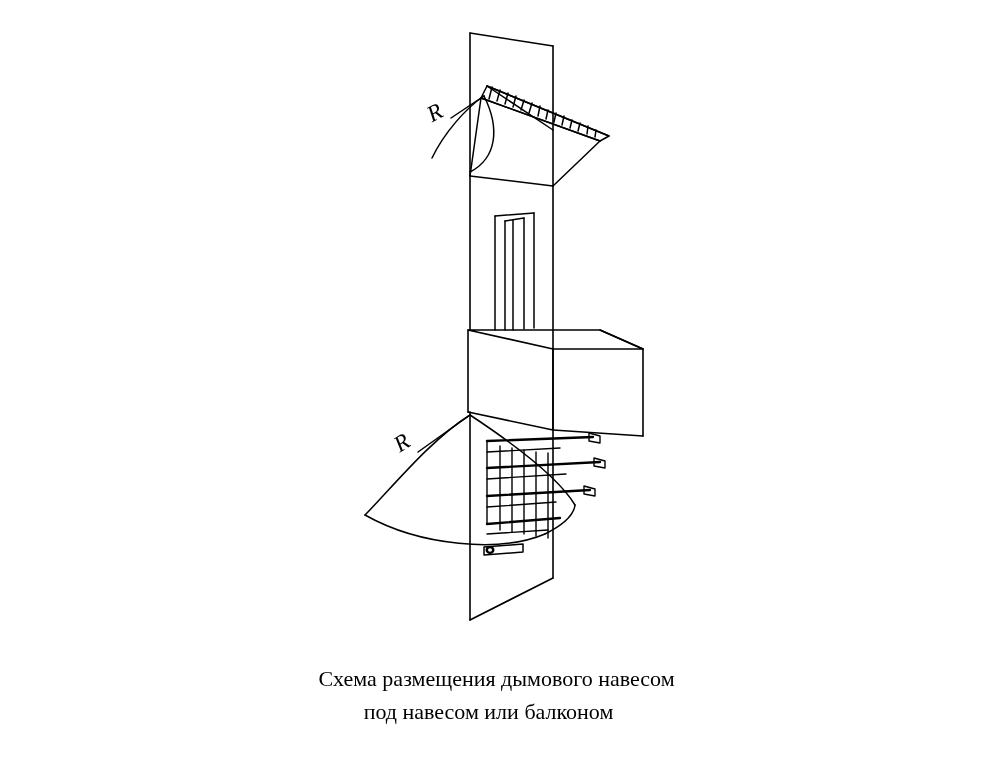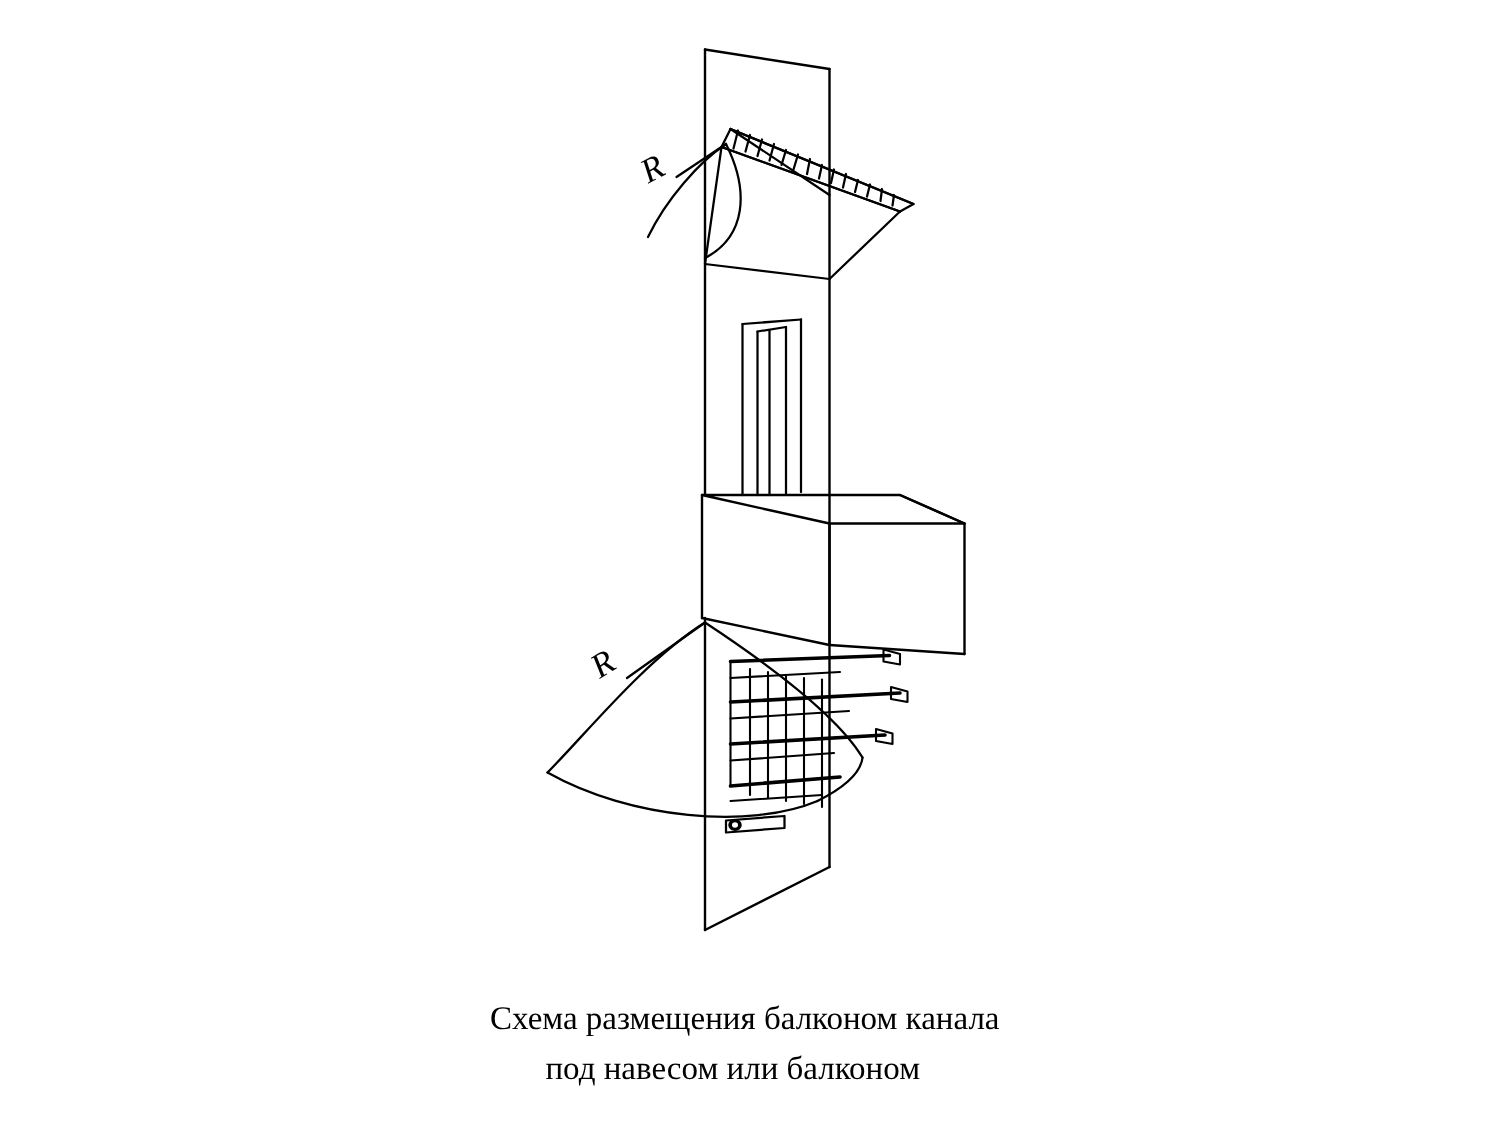--- a/index.html
+++ b/index.html
@@ -194,17 +194,17 @@
       <ellipse cx="490" cy="550" rx="2" ry="1.8" fill="#ffffff" stroke="none"></ellipse>
     </g>
 
   </svg>
 
   <span class="radius-label" id="radius-label-top">R</span>
 
   <span class="radius-label" id="radius-label-bottom">R</span>
 
   <div class="caption-block">
-    <span class="caption-line caption-line-1">Схема размещения балконом канала</span>
+    <span class="caption-line caption-line-1">Схема размещения дымового навесом</span>
     <span class="caption-line caption-line-2">под навесом или балконом</span>
   </div>
 
 </div>
 
 </body></html>

